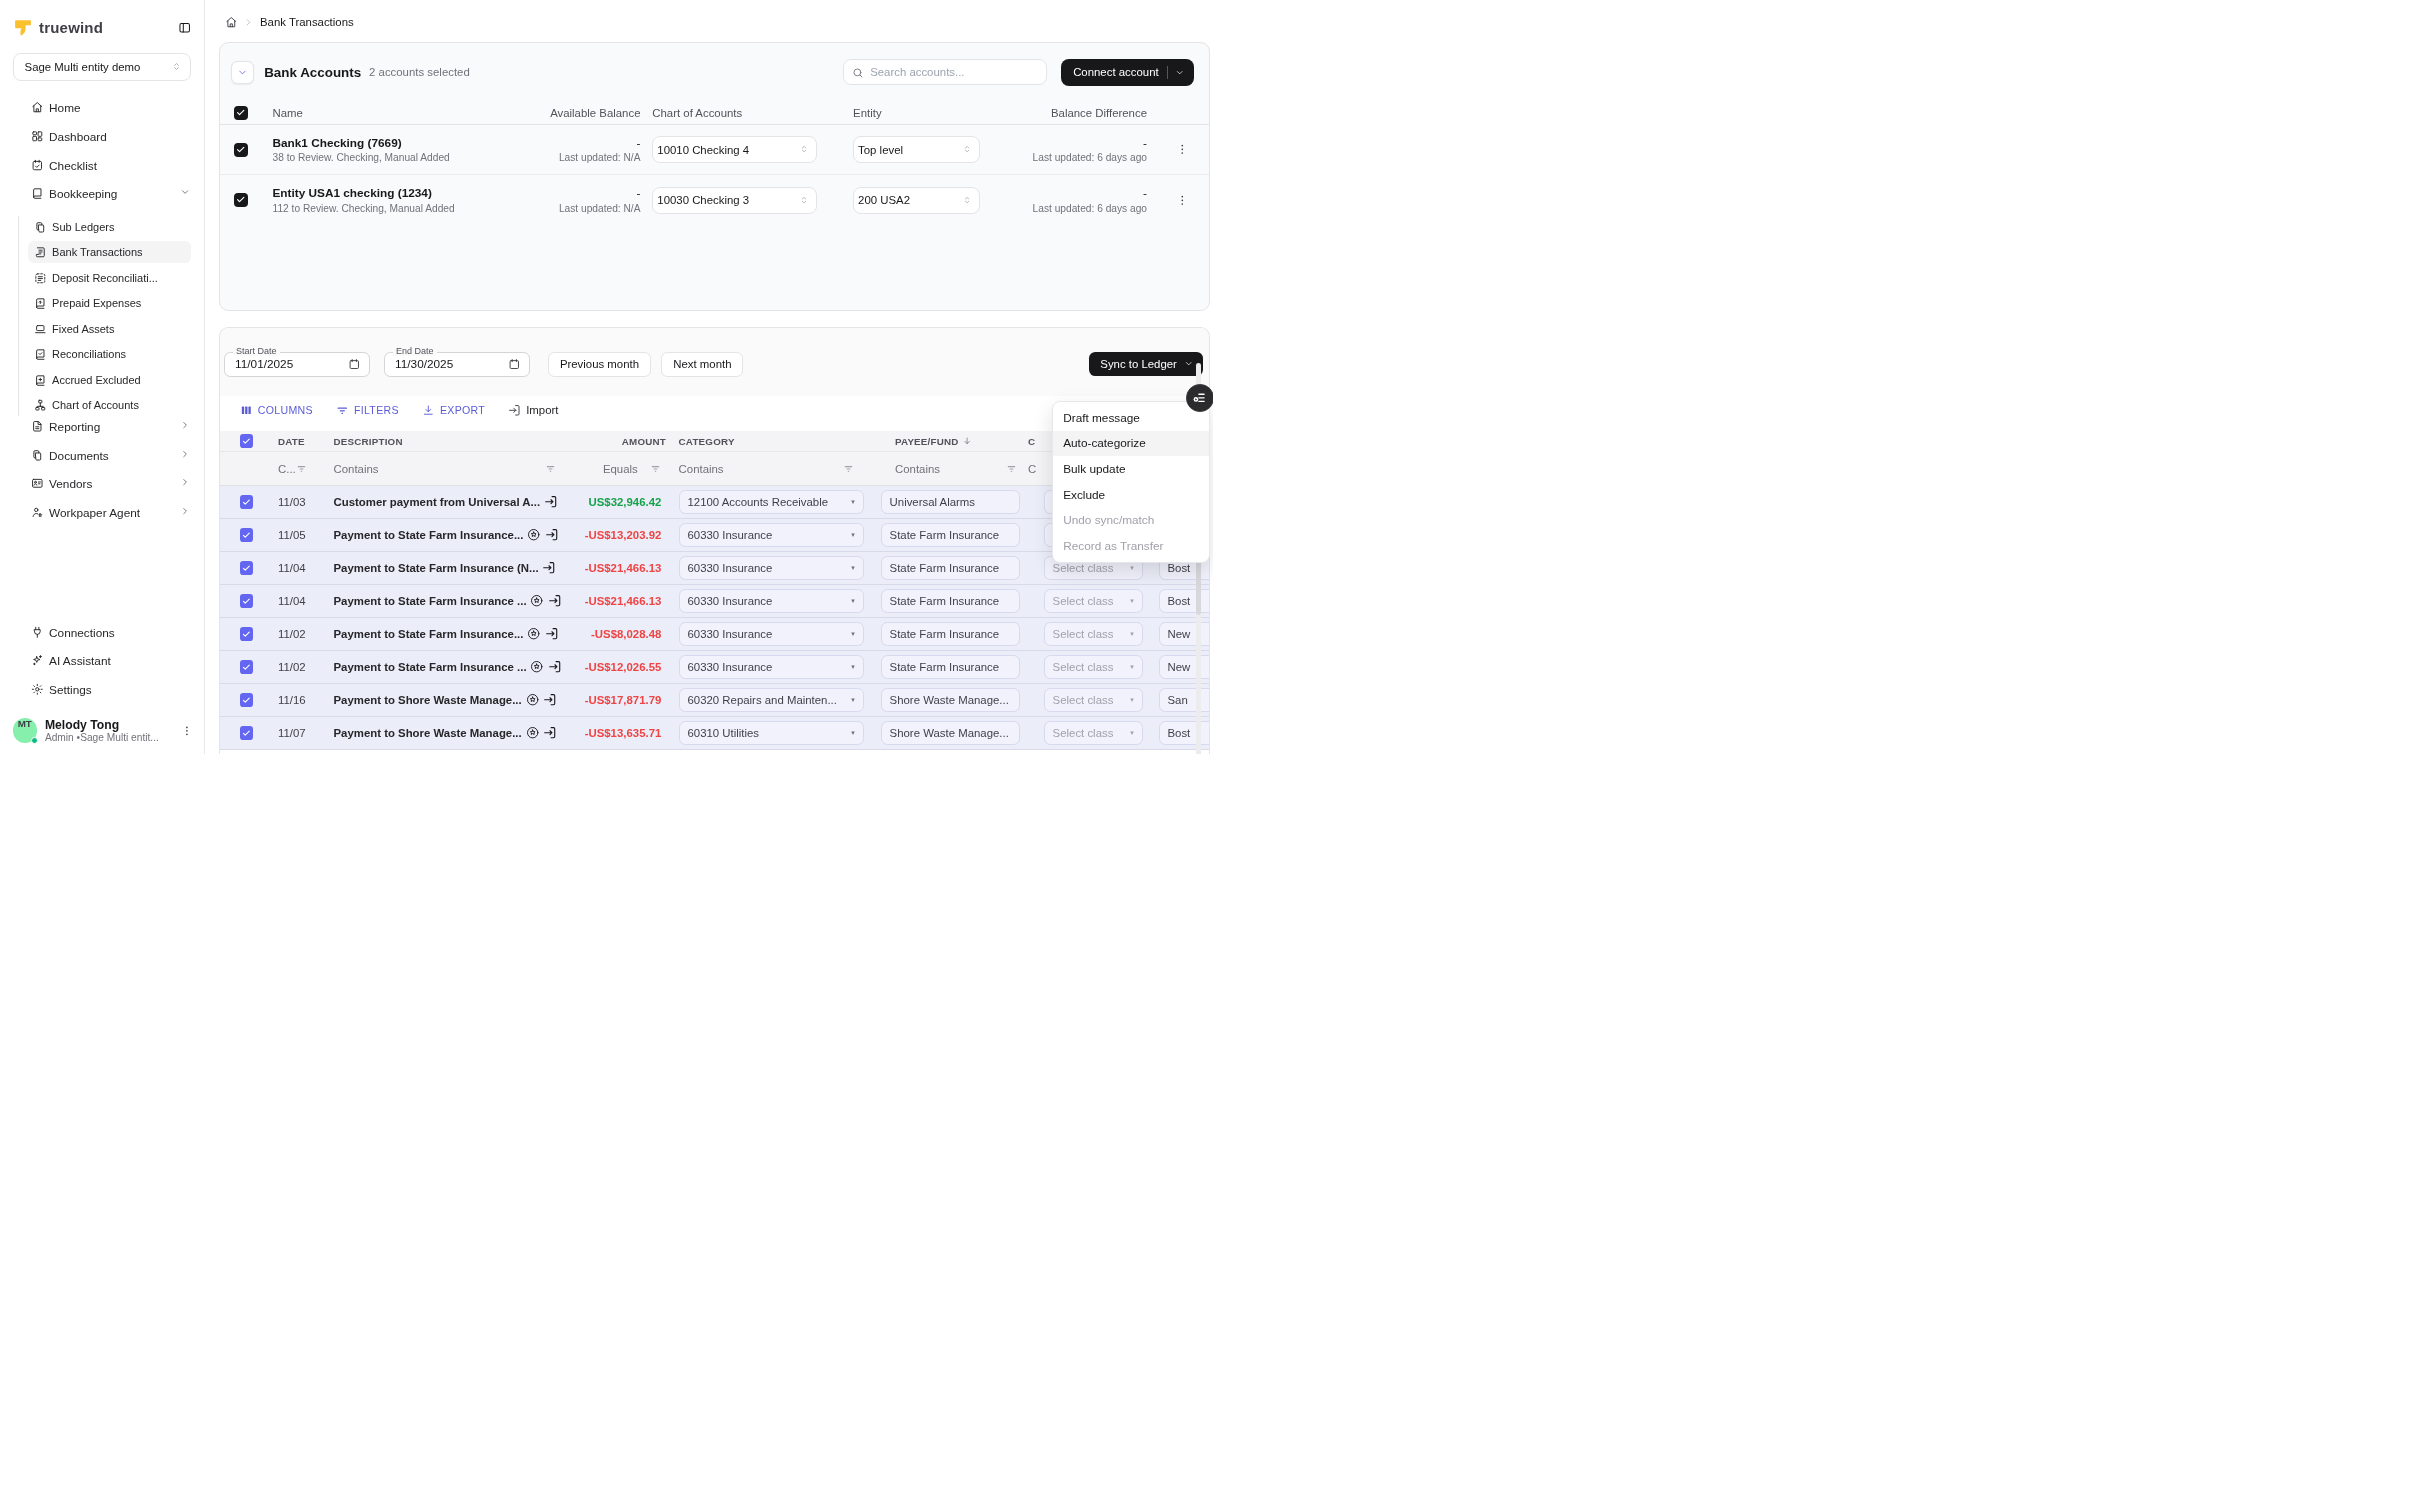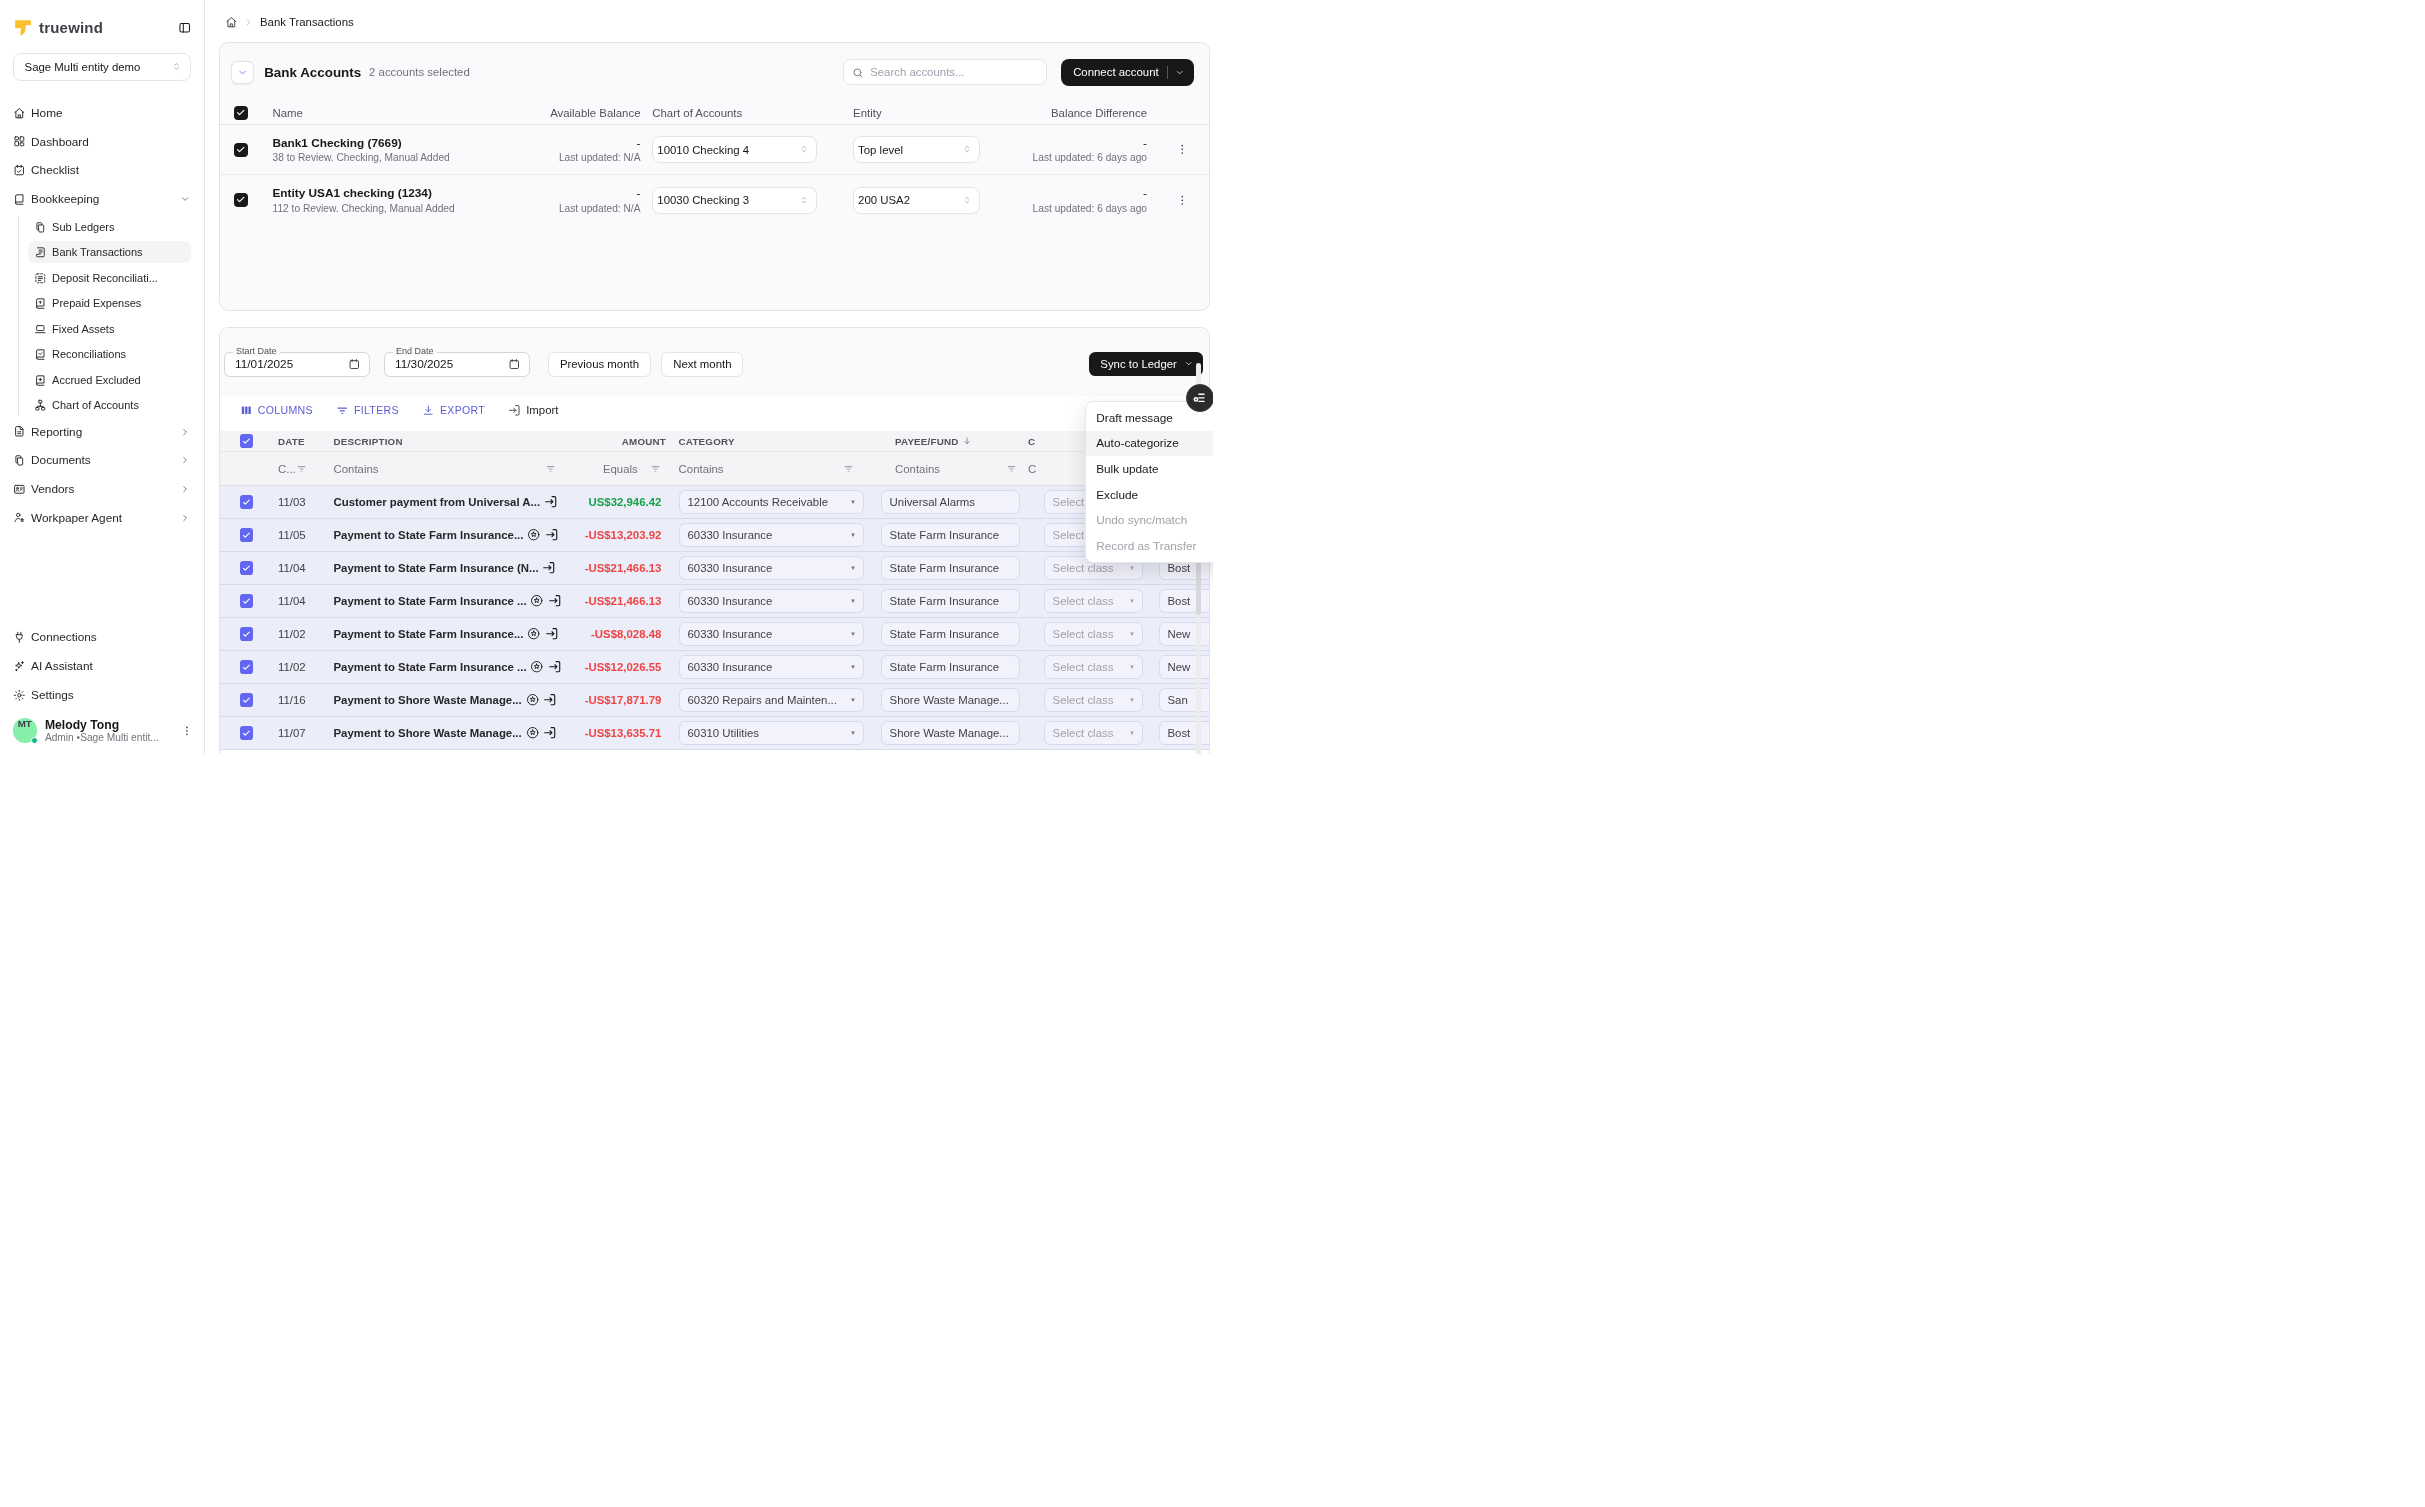--- a/index.html
+++ b/index.html
@@ -13,21 +13,21 @@
 
 .sidebar{width:205px;min-width:205px;height:100%;border-right:0.8px solid #e8e8ea;
   display:flex;flex-direction:column;padding:15.7px 0 0;position:relative;background:#fff}
 .brandrow{display:flex;align-items:center;padding:0 12.6px 0 14px;height:23.6px}
 .brandrow .brand-name{font-size:15px;font-weight:700;color:#3f3f46;margin-left:7px;letter-spacing:0.2px}
 .brandrow .toggle{margin-left:auto;color:#18181b;cursor:pointer}
 .orgsel{margin:13.4px 13.4px 0;height:28px;border:0.8px solid #e4e4e7;border-radius:7.9px;
   display:flex;align-items:center;padding:0 7.9px 0 10.2px;font-size:11.4px;background:#fff}
 .orgsel .dbl{margin-left:auto;color:#a1a1aa}
 .nav{margin-top:20.5px}
-.nitem{display:flex;align-items:center;height:23.6px;margin:0 12.6px 5.1px 0;padding-left:13px;
+.nitem{display:flex;align-items:flex-start;height:23.6px;margin:0 12.6px 5.1px 0;padding-left:31px;
   font-size:11.8px;color:#27272a;border-radius:6.3px;cursor:pointer}
 .nitem .nic{width:12.6px;color:#27272a;margin-right:5.5px;display:flex}
 .nitem .chev{margin-left:auto;color:#52525b;margin-right:1.6px}
 .subwrap{border-left:0.8px solid #e4e4e7;margin:0 0 1.6px 18px}
 .sitem{display:flex;align-items:center;height:22px;margin:0 12.6px 3.5px 8.7px;padding-left:6.7px;
   font-size:11px;color:#27272a;border-radius:6.3px;cursor:pointer;white-space:nowrap}
 .sitem .nic{width:12.6px;margin-right:5.1px;color:#27272a;display:flex}
 .sitem.active{background:#f4f4f5}
 .sfoot{position:absolute;left:0;right:0;bottom:0;padding-bottom:4.7px;background:#fff}
 .userrow{display:flex;align-items:center;padding:6.3px 11px 6.3px 12.6px}
@@ -132,21 +132,21 @@
 .caret{font-size:7px;color:#71717a;margin-left:4.7px}
 .ph span{color:#a1a1aa}
 .c-cat .field{margin-left:12.6px;width:185px}
 .c-payee .field{margin-left:15.7px;width:139px}
 .c-class .field{margin-left:15.7px;width:99px}
 .c-loc .field{margin-left:12.6px;width:63px}
 .vtrack{position:absolute;right:7.9px;top:35px;bottom:0;width:4.7px;background:#ececef;border-radius:2.4px}
 .vthumb{position:absolute;right:7.9px;top:161px;width:4.7px;height:126px;background:#d7d7dc;border-radius:2.4px;cursor:pointer}
 
 
-.popup{position:absolute;left:880px;top:401px;width:158px;background:#fff;border:0.8px solid #e5e7eb;
+.popup{position:absolute;left:847px;top:401px;width:158px;background:#fff;border:0.8px solid #e5e7eb;
   border-radius:7.9px;box-shadow:0 7.9px 19.7px rgba(0,0,0,.12);padding:3.1px 0;z-index:50}
 .mitem{height:25.6px;display:flex;align-items:center;padding:0 10.2px;font-size:11.8px;color:#18181b;cursor:pointer}
 .mitem.hl{background:#f4f4f5}
 .mitem.dis{color:#a1a1aa;cursor:default}
 .fab{position:absolute;left:981px;top:384px;width:27.5px;height:27.5px;border-radius:50%;
   background:#2b2b2e;border:1.6px solid #3a3a3e;z-index:60;display:flex;align-items:center;
   justify-content:center;cursor:pointer}
 </style>
 </head>
 <body>

